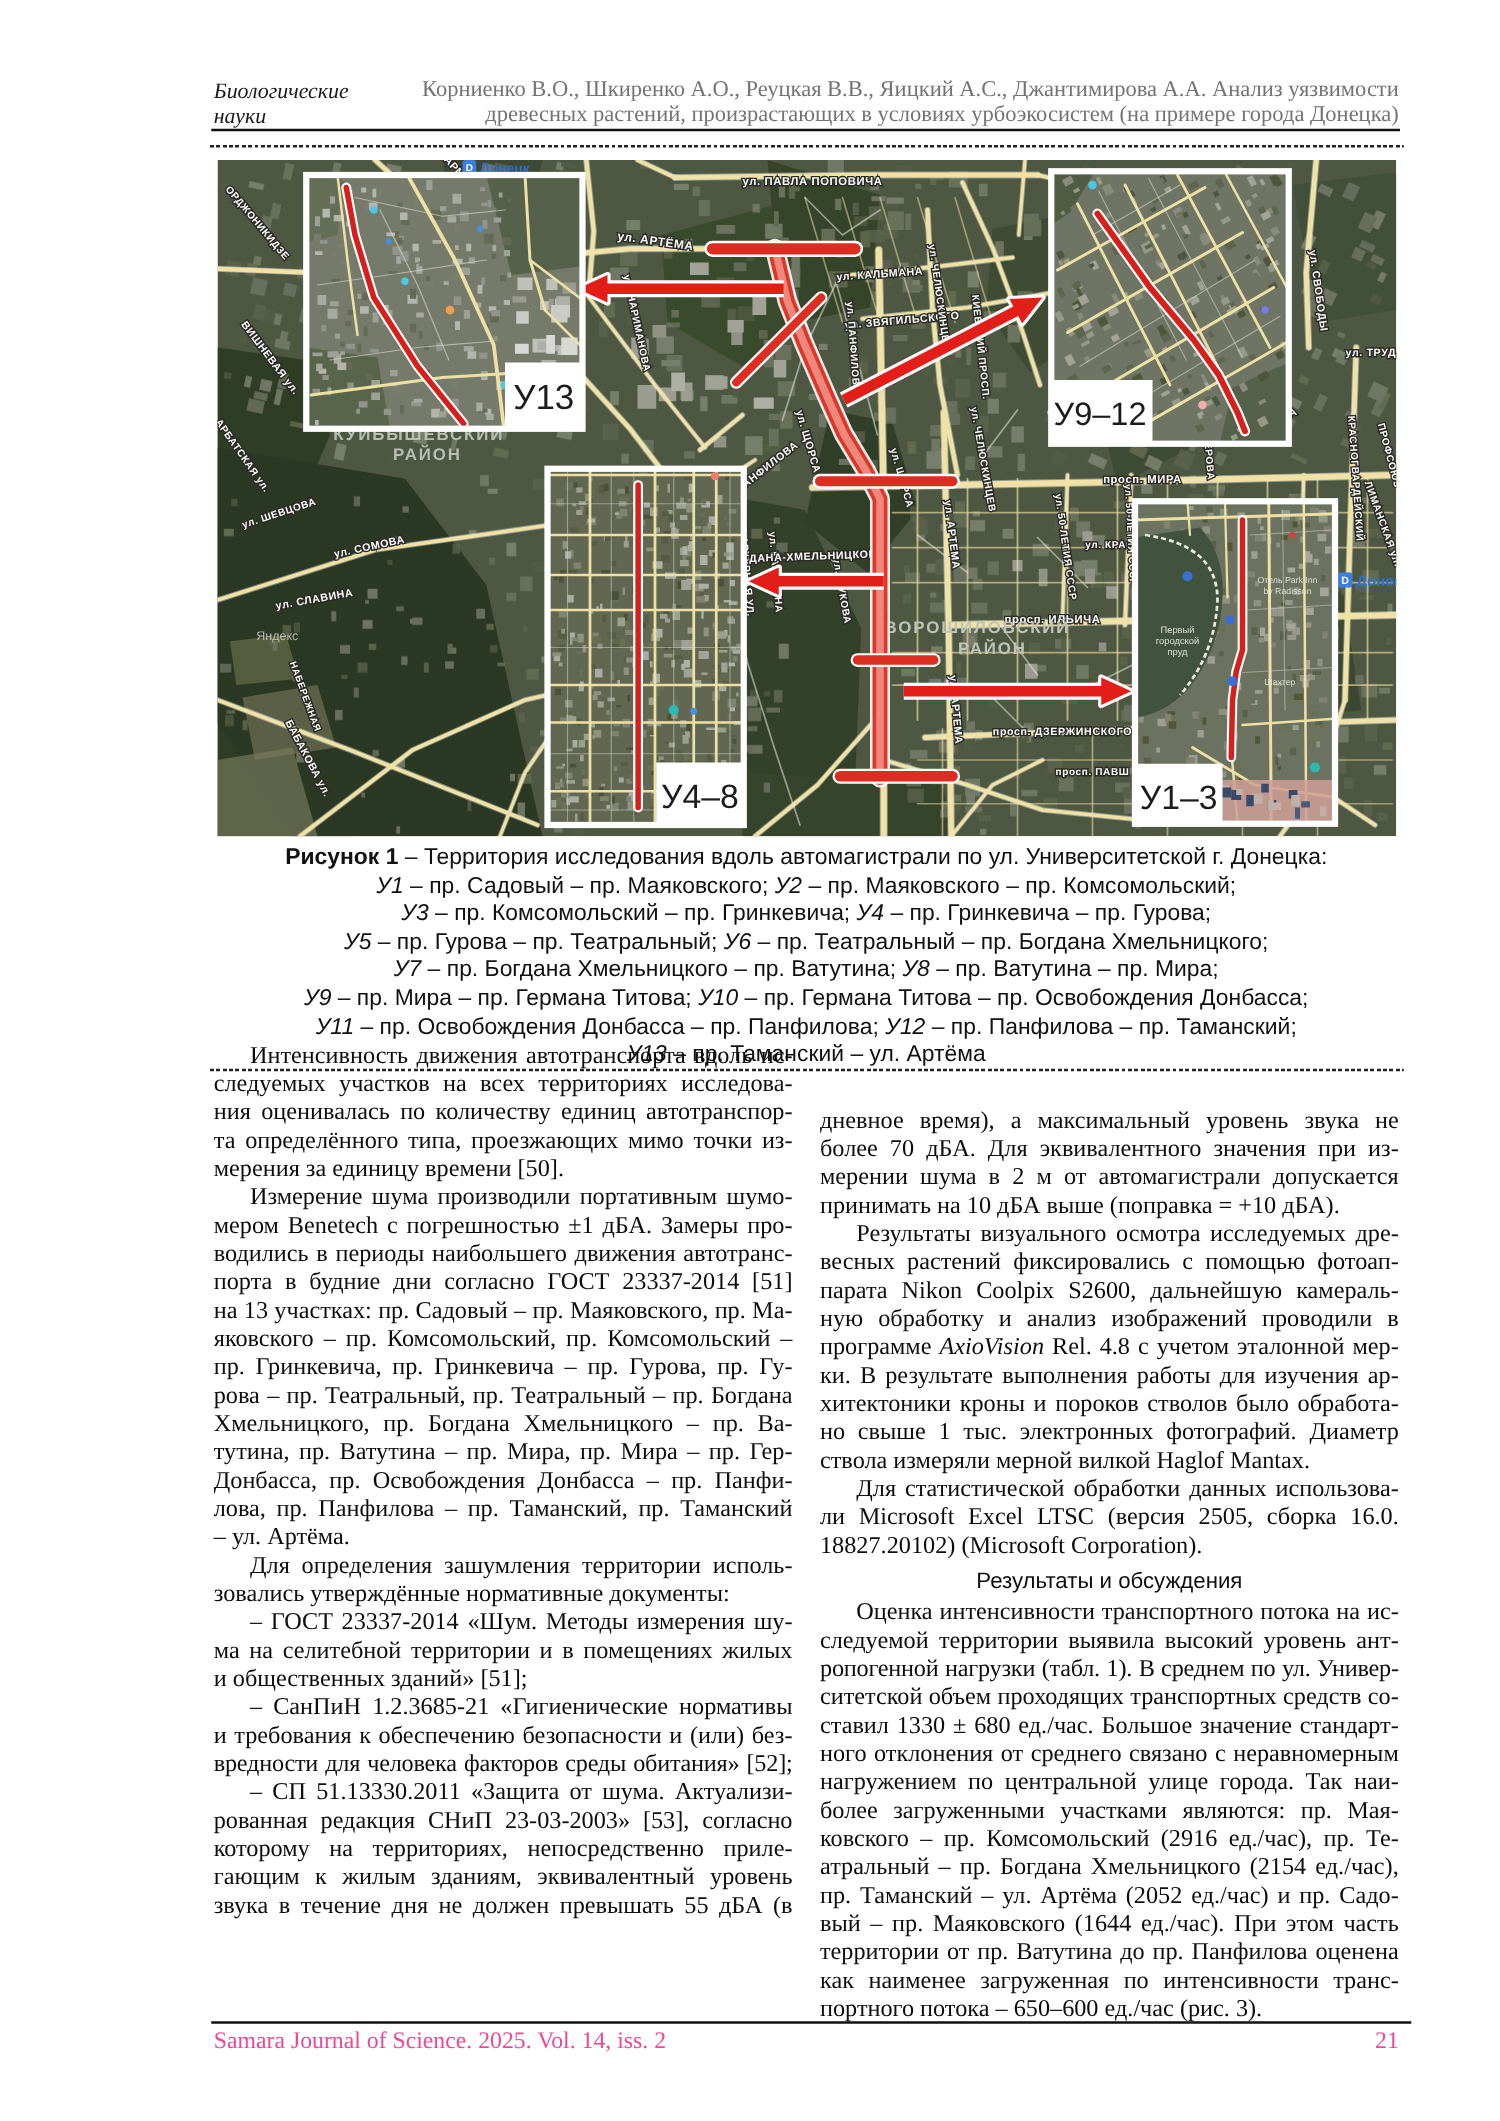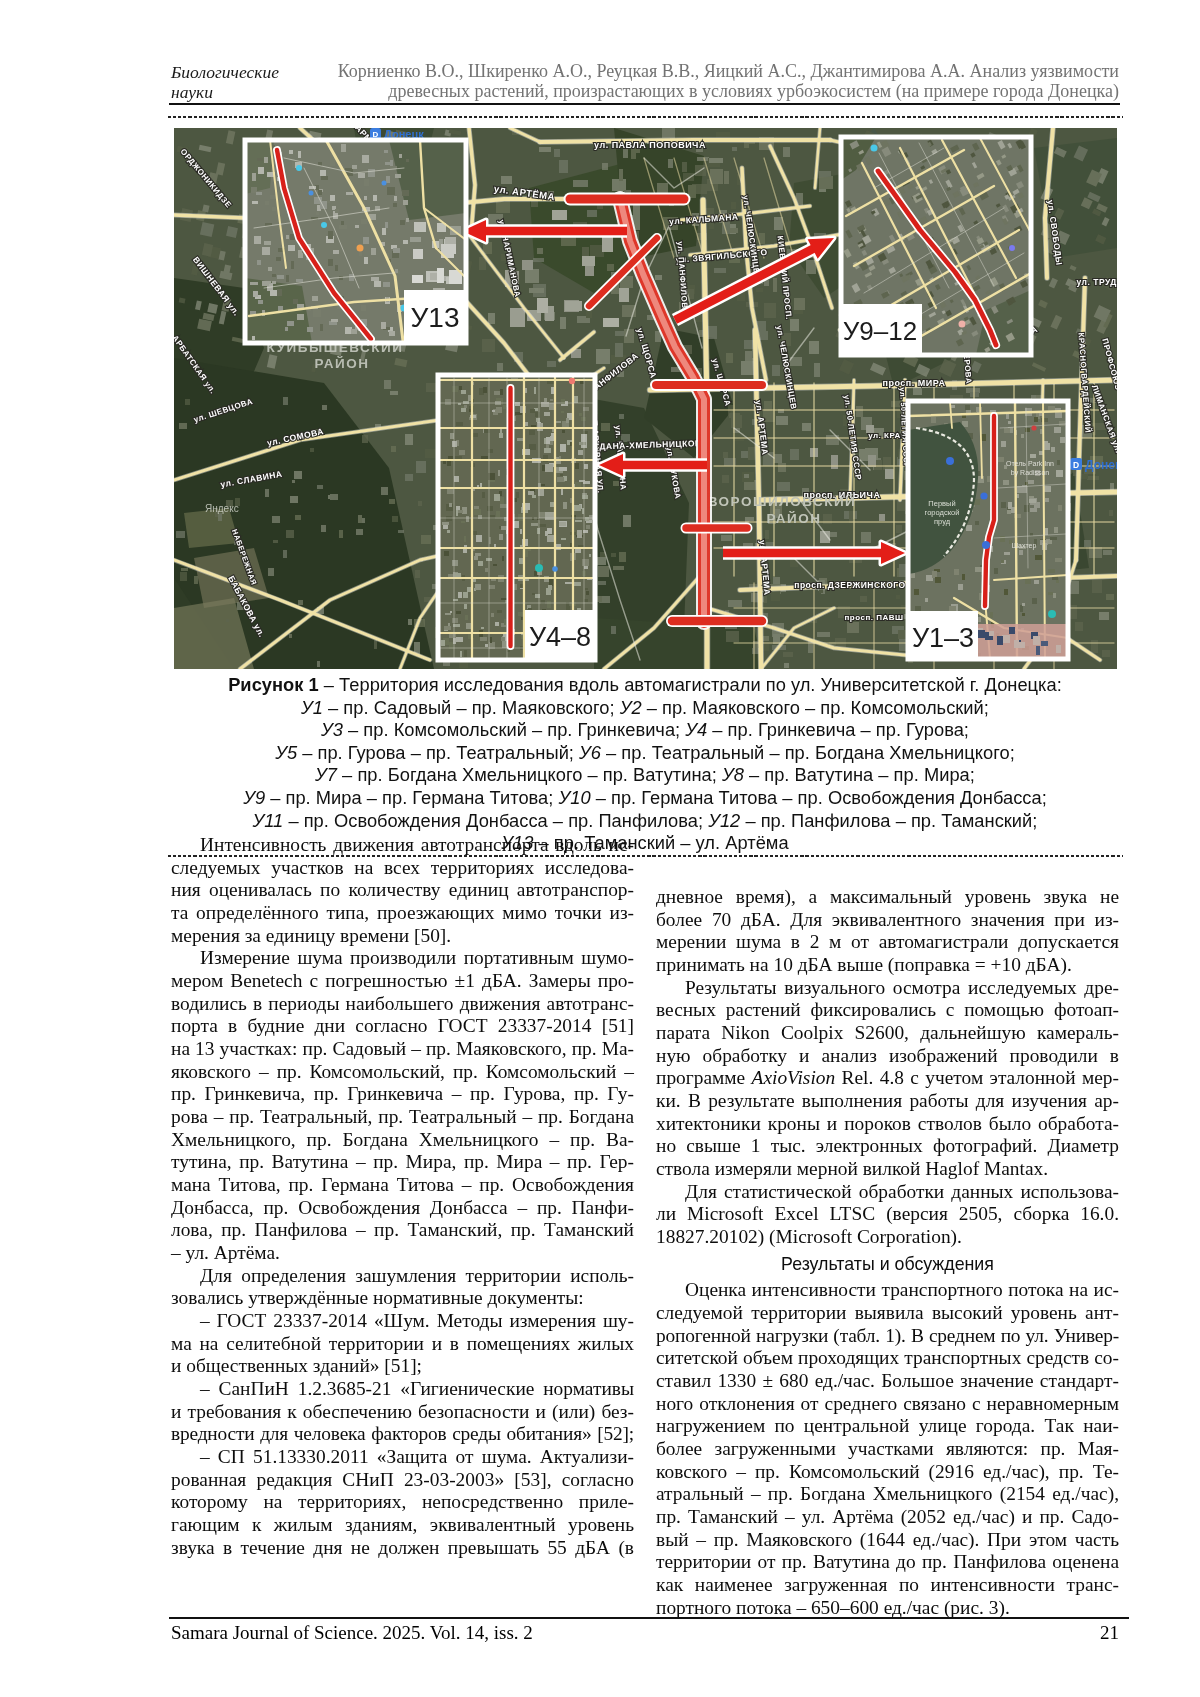--- a/index.html
+++ b/index.html
@@ -9,21 +9,21 @@
 .hline{left:169px;top:103.2px;width:951px;height:2.3px;background:#111;}
 .dash{height:1.6px;background:repeating-linear-gradient(90deg,#222 0 3.1px,transparent 3.1px 5.1px);}
 .cap{left:171px;top:674px;width:948px;text-align:center;font-family:"Liberation Sans",sans-serif;
      font-size:18.3px;line-height:22.6px;color:#111;letter-spacing:0.02px;}
 .col{width:463px;font-size:19.4px;color:#0d0d0d;}
 .ln{height:22.68px;line-height:22.68px;white-space:nowrap;}
 .ln.j{text-align:justify;text-align-last:justify;white-space:normal;height:22.68px;overflow:visible;}
 .ln.j::after{content:"";display:inline-block;width:100%;}
 .ln.h{text-align:center;font-family:"Liberation Sans",sans-serif;font-size:17.8px;margin-top:4px;margin-bottom:4px;}
 .ind{display:inline-block;width:29px;}
-.ftr{left:171px;top:1622px;width:948px;font-size:19px;color:#000000;}
+.ftr{left:171px;top:1622px;width:948px;font-size:19px;color:#ec4899;}
 </style></head>
 <body>
 <div class="abs hdrL">Биологические<br>науки</div>
 <div class="abs hdrR">Корниенко В.О., Шкиренко А.О., Реуцкая В.В., Яицкий А.С., Джантимирова А.А. Анализ уязвимости<br>древесных растений, произрастающих в условиях урбоэкосистем (на примере города Донецка)</div>
 <div class="abs hline"></div>
 <div class="abs dash" style="left:168px;top:116.2px;width:955px;"></div>
 <div class="abs" style="left:174px;top:128px;width:943px;height:541px;">
     <svg width="943" height="541" viewBox="0 0 943 541" style="display:block" font-family="Liberation Sans, sans-serif">
 <rect width="943" height="541" fill="#4d5741"></rect>
 <polygon points="0,150 70,160 90,220 60,290 95,370 60,450 110,541 0,541" fill="#2f3c26"></polygon>
@@ -2142,21 +2142,20 @@
 <div class="ln j"><span class="ind"></span>Измерение шума производили портативным шумо-</div>
 <div class="ln j">мером Benetech с погрешностью ±1 дБА. Замеры про-</div>
 <div class="ln j">водились в периоды наибольшего движения автотранс-</div>
 <div class="ln j">порта в будние дни согласно ГОСТ 23337-2014 [51]</div>
 <div class="ln j">на 13 участках: пр. Садовый – пр. Маяковского, пр. Ма-</div>
 <div class="ln j">яковского – пр. Комсомольский, пр. Комсомольский –</div>
 <div class="ln j">пр. Гринкевича, пр. Гринкевича – пр. Гурова, пр. Гу-</div>
 <div class="ln j">рова – пр. Театральный, пр. Театральный – пр. Богдана</div>
 <div class="ln j">Хмельницкого, пр. Богдана Хмельницкого – пр. Ва-</div>
 <div class="ln j">тутина, пр. Ватутина – пр. Мира, пр. Мира – пр. Гер-</div>
-<div class="ln j">мана Титова, пр. Германа Титова – пр. Освобождения</div>
 <div class="ln j">Донбасса, пр. Освобождения Донбасса – пр. Панфи-</div>
 <div class="ln j">лова, пр. Панфилова – пр. Таманский, пр. Таманский</div>
 <div class="ln">– ул. Артёма.</div>
 <div class="ln j"><span class="ind"></span>Для определения зашумления территории исполь-</div>
 <div class="ln">зовались утверждённые нормативные документы:</div>
 <div class="ln j"><span class="ind"></span>– ГОСТ 23337-2014 «Шум. Методы измерения шу-</div>
 <div class="ln j">ма на селитебной территории и в помещениях жилых</div>
 <div class="ln">и общественных зданий» [51];</div>
 <div class="ln j"><span class="ind"></span>– СанПиН 1.2.3685-21 «Гигиенические нормативы</div>
 <div class="ln j">и требования к обеспечению безопасности и (или) без-</div>

